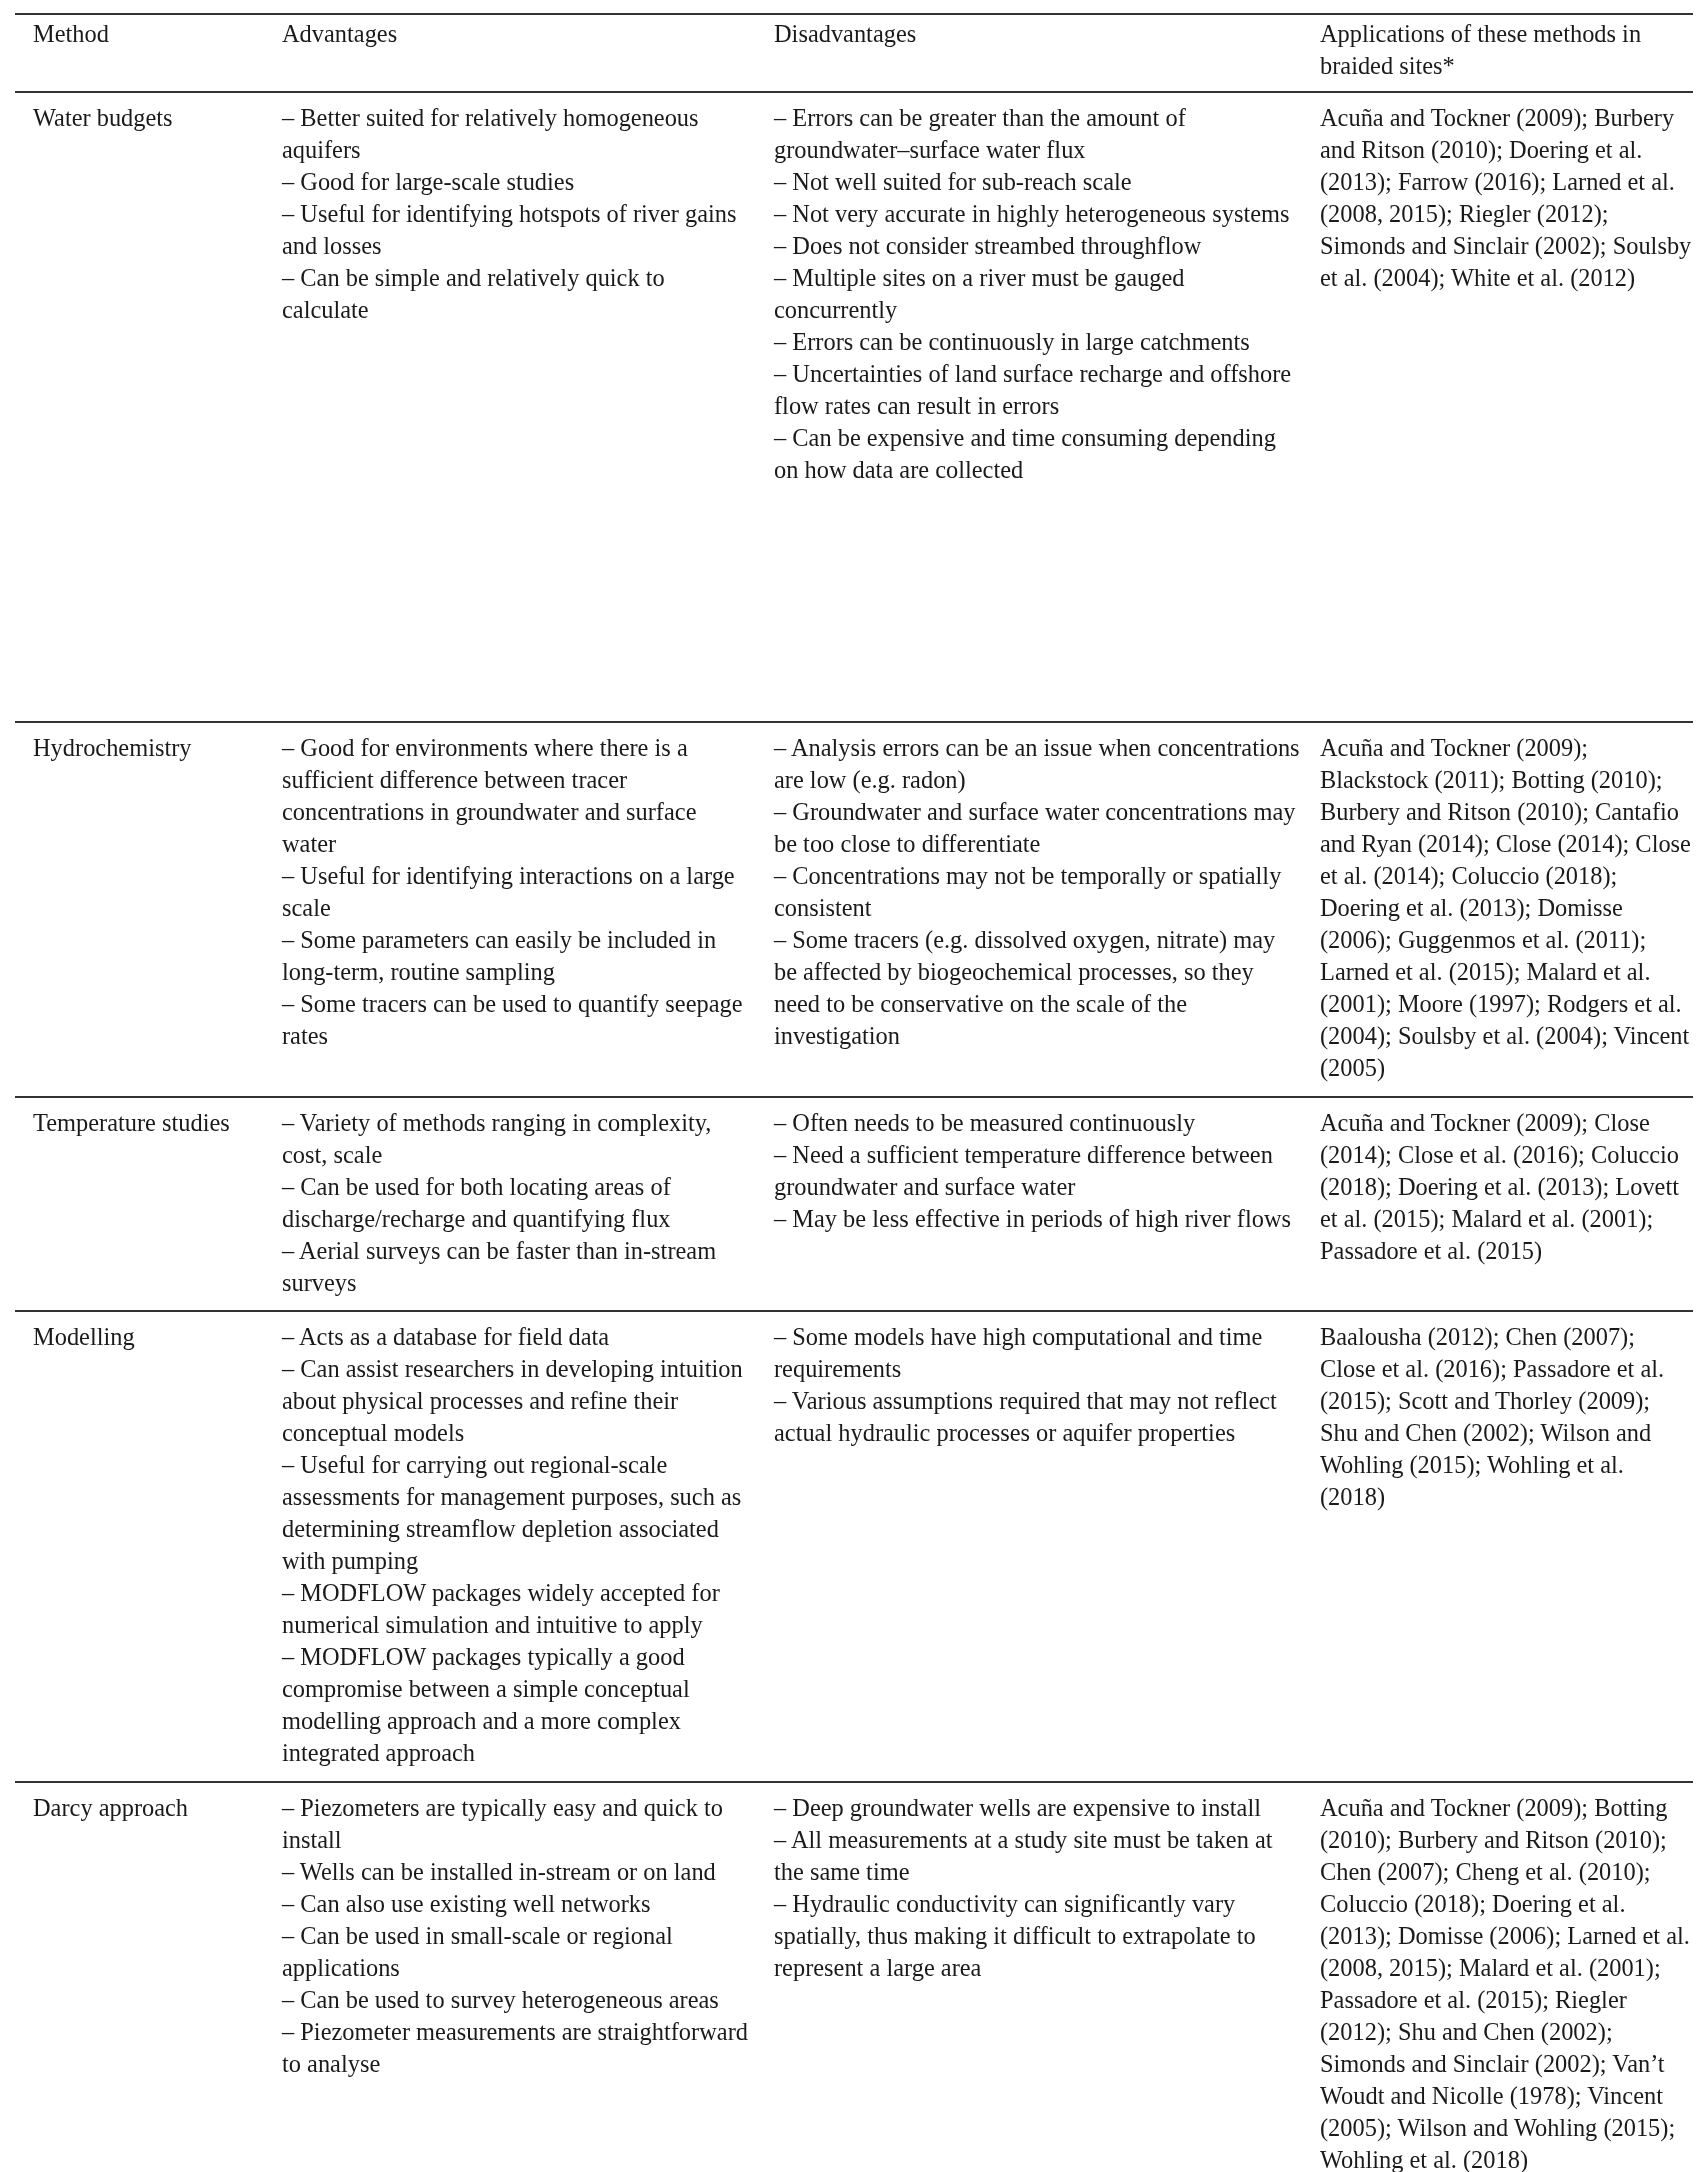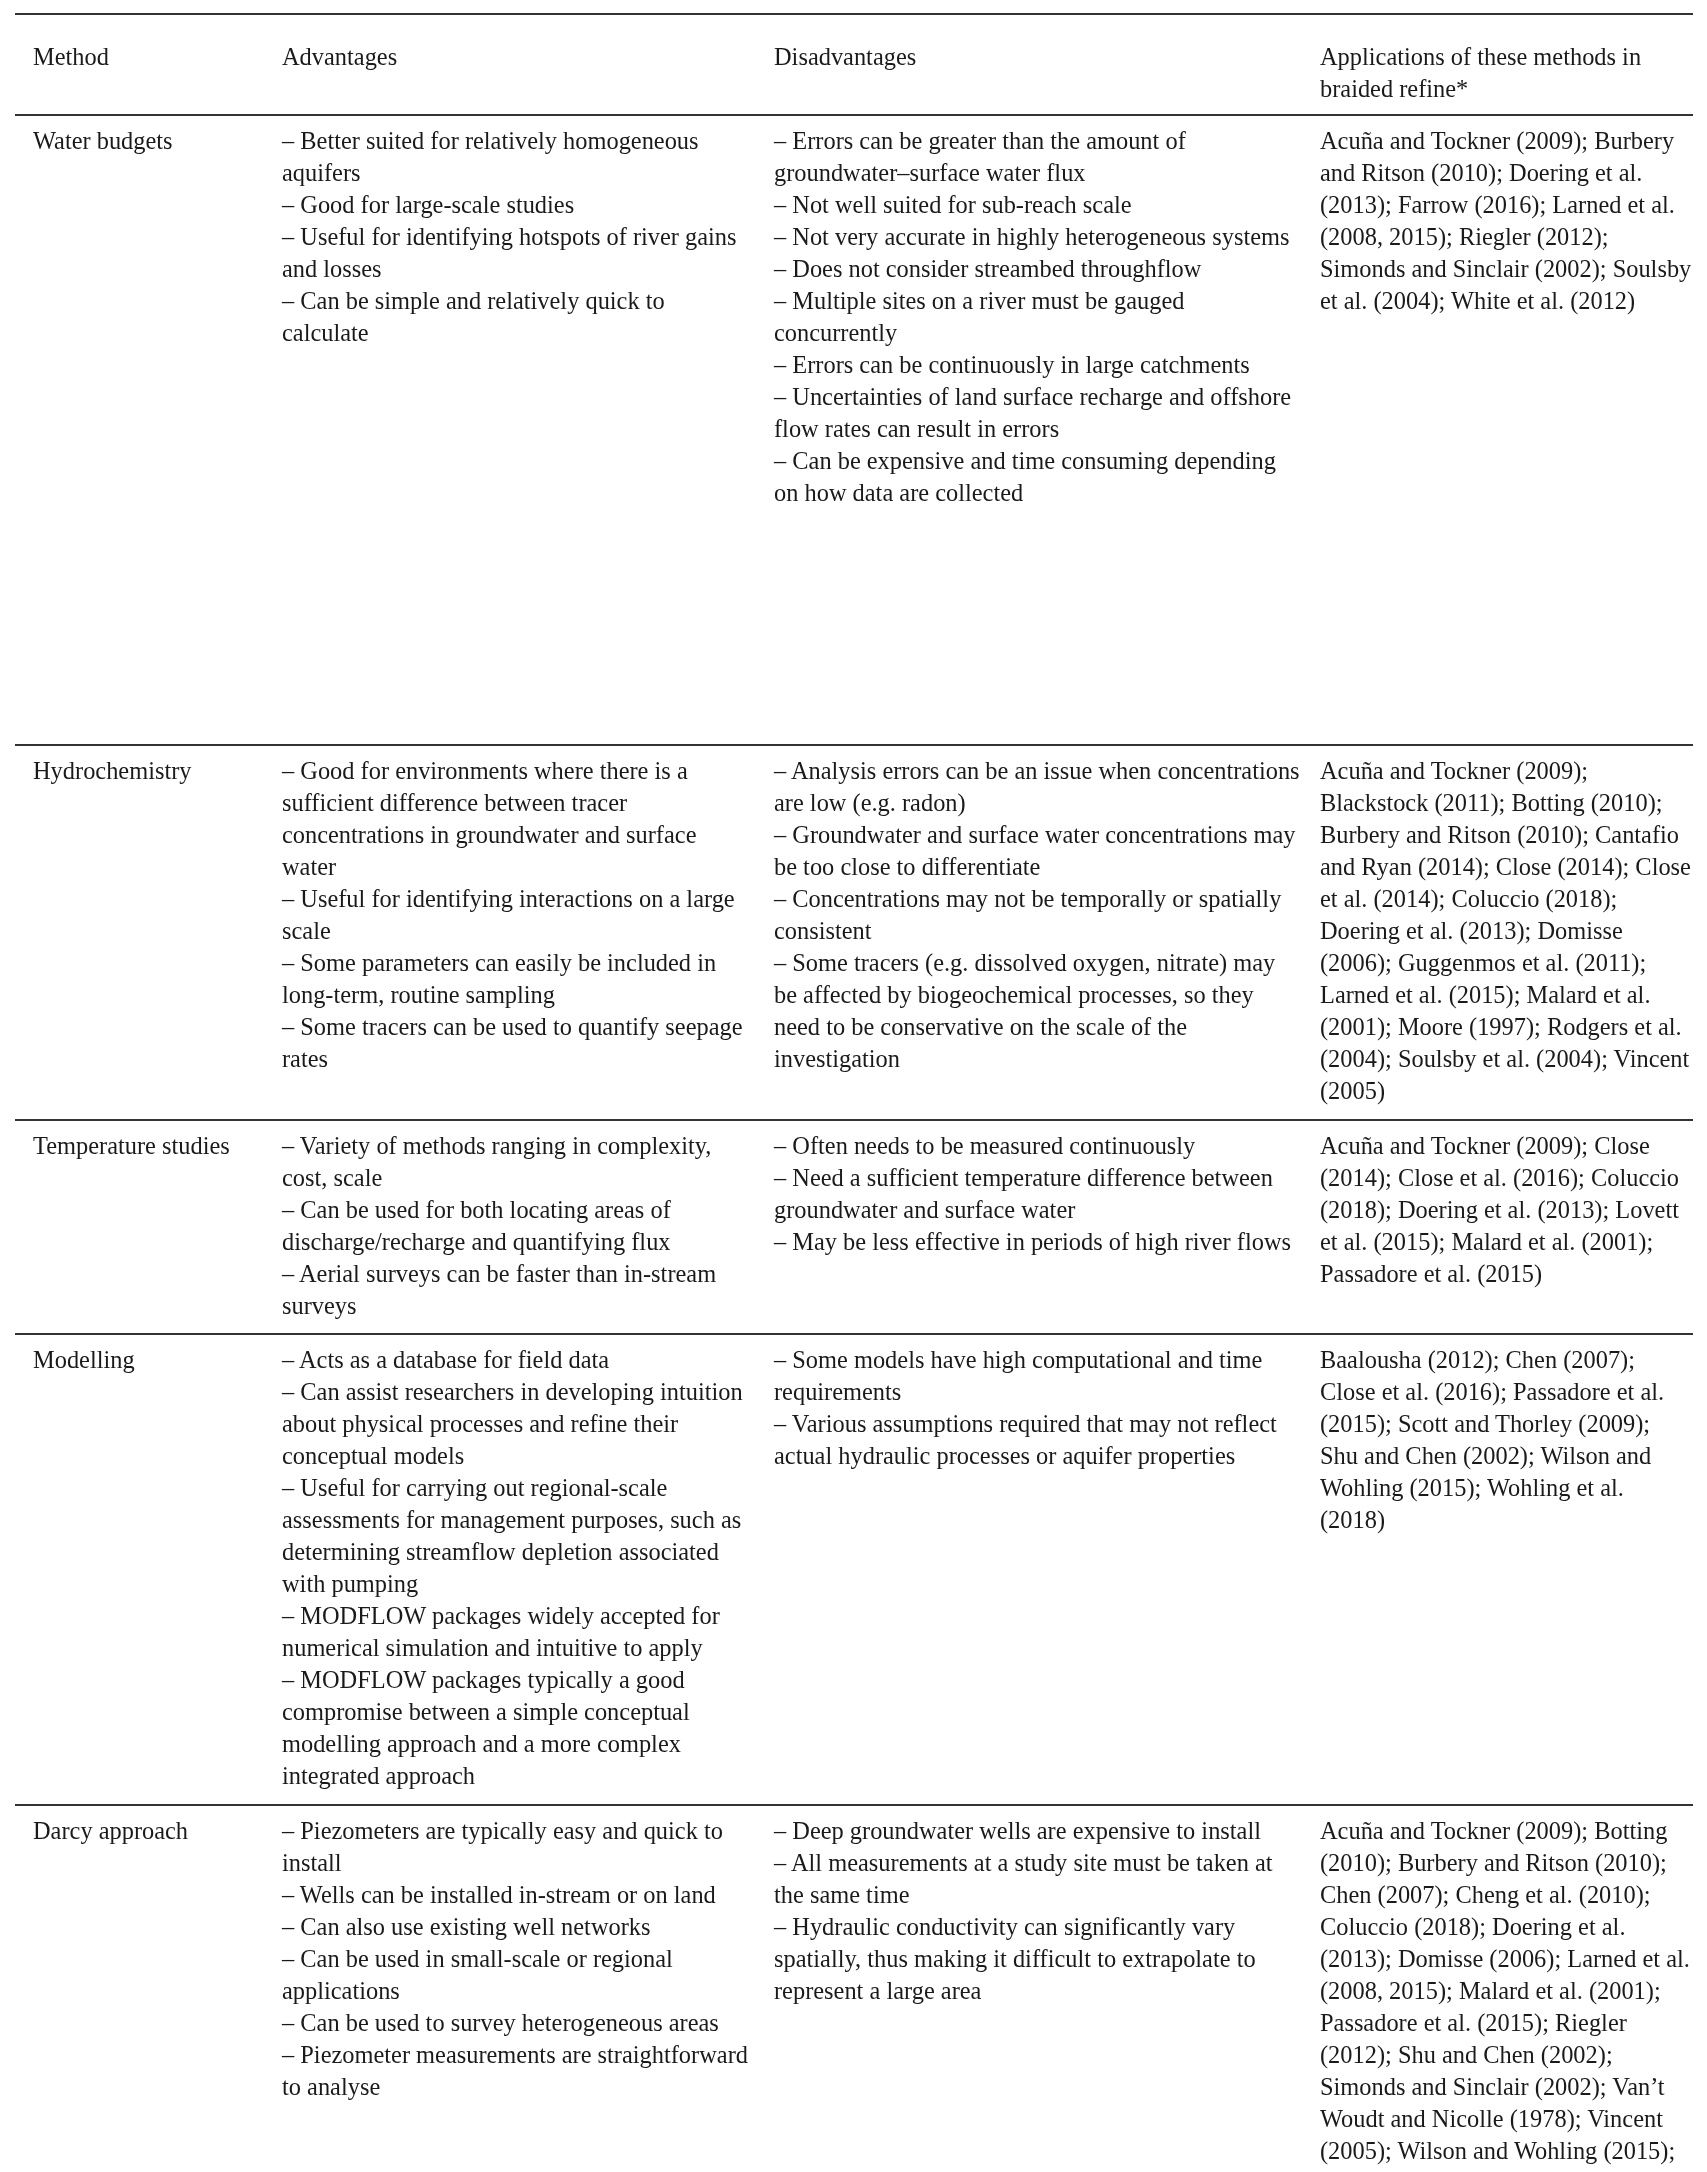--- a/index.html
+++ b/index.html
@@ -15,42 +15,42 @@
   }
   .tbl col.c1 { width: 249px; }
   .tbl col.c2 { width: 492px; }
   .tbl col.c3 { width: 546px; }
   .tbl col.c4 { width: 391px; }
   .tbl th, .tbl td {
     text-align: left; vertical-align: top; font-weight: normal;
     padding: 0 0 0 18px;
   }
   .tbl thead tr { border-top: 2.1px solid #333; border-bottom: 2.1px solid #333; }
-  .tbl thead th { padding-top: 26px; height: 73px; }
+  .tbl thead th { padding-top: 3px; height: 73px; }
   .tbl tbody tr { border-bottom: 2.1px solid #333; }
   .tbl tbody td { padding-top: 9px; padding-bottom: 11.6px; }
   .line { display: block; }
   .cite { display: block; }
 </style>
 </head>
 <body>
 
 <table class="tbl">
   <colgroup>
     <col class="c1">
       <col class="c2">
       <col class="c3">
       <col class="c4">
   </colgroup>
   <thead>
     <tr>
       <th>Method</th>
       <th>Advantages</th>
       <th>Disadvantages</th>
-      <th>Applications of these methods in braided refine*</th>
+      <th>Applications of these methods in braided sites*</th>
     </tr>
   </thead>
   <tbody>
 
     <tr style="height:630px">
       <td>Water budgets</td>
       <td>
         <span class="line">– Better suited for relatively homogeneous aquifers</span>
         <span class="line">– Good for large-scale studies</span>
         <span class="line">– Useful for identifying hotspots of river gains and losses</span>

